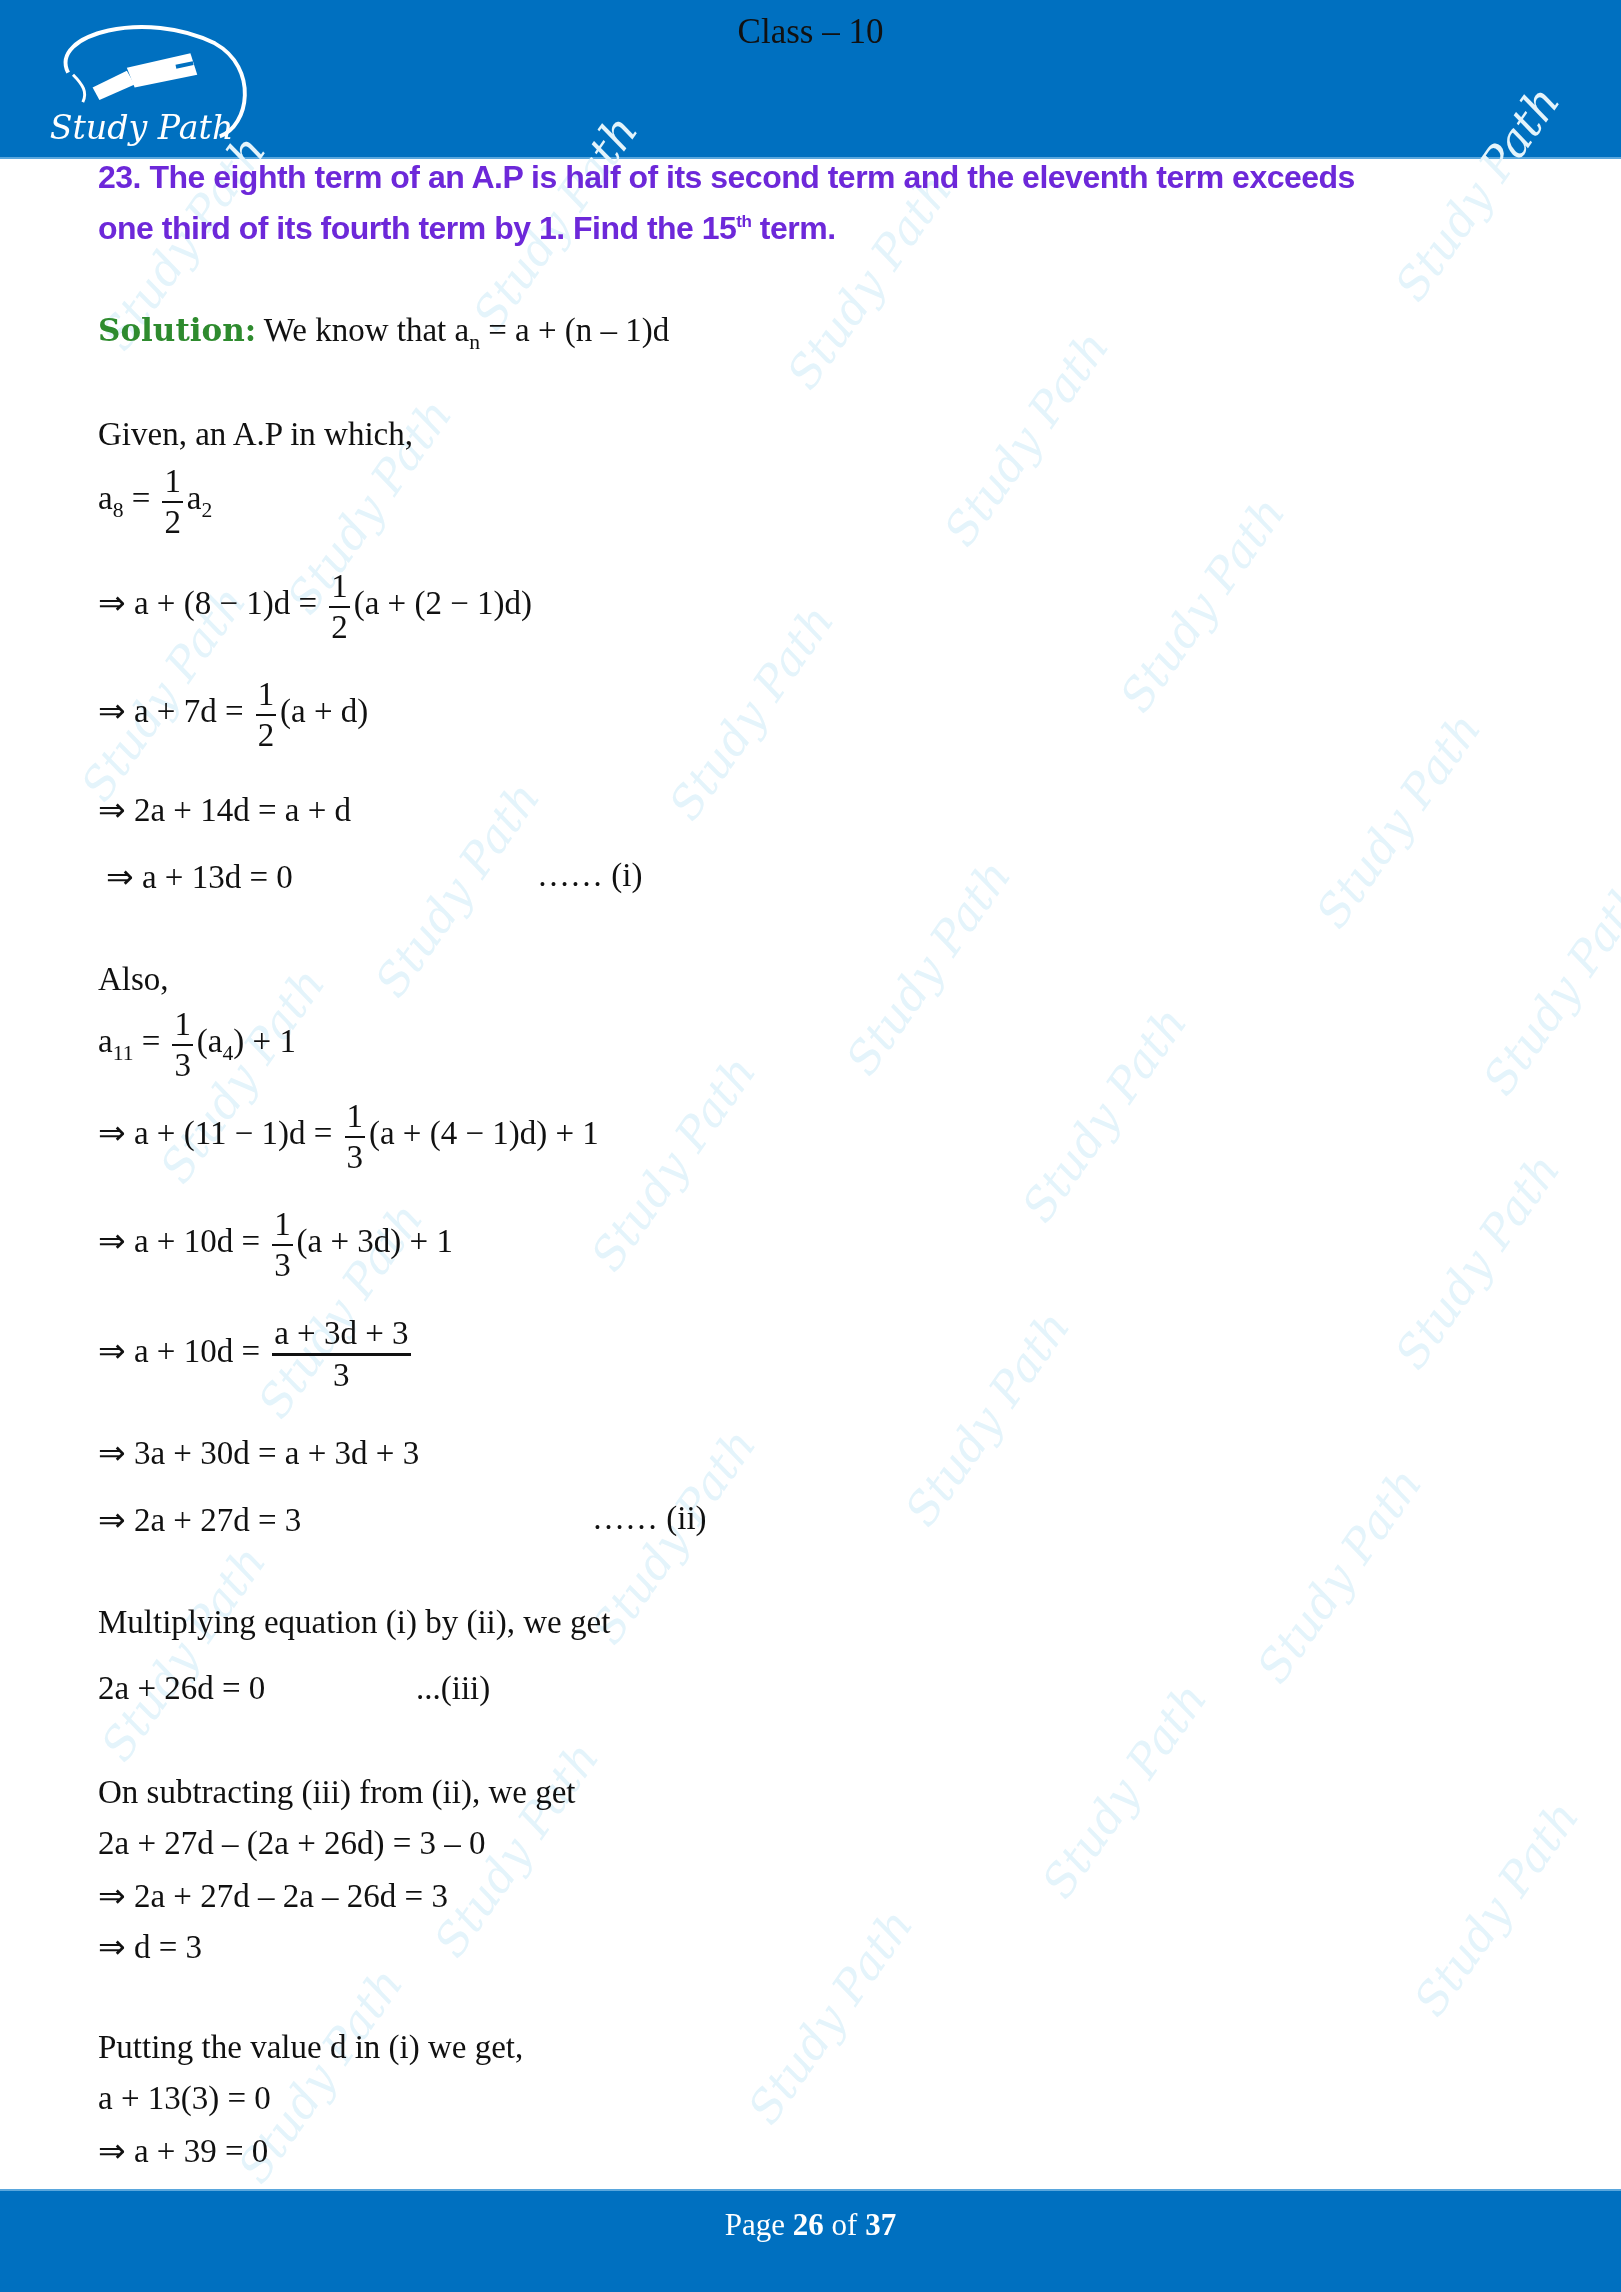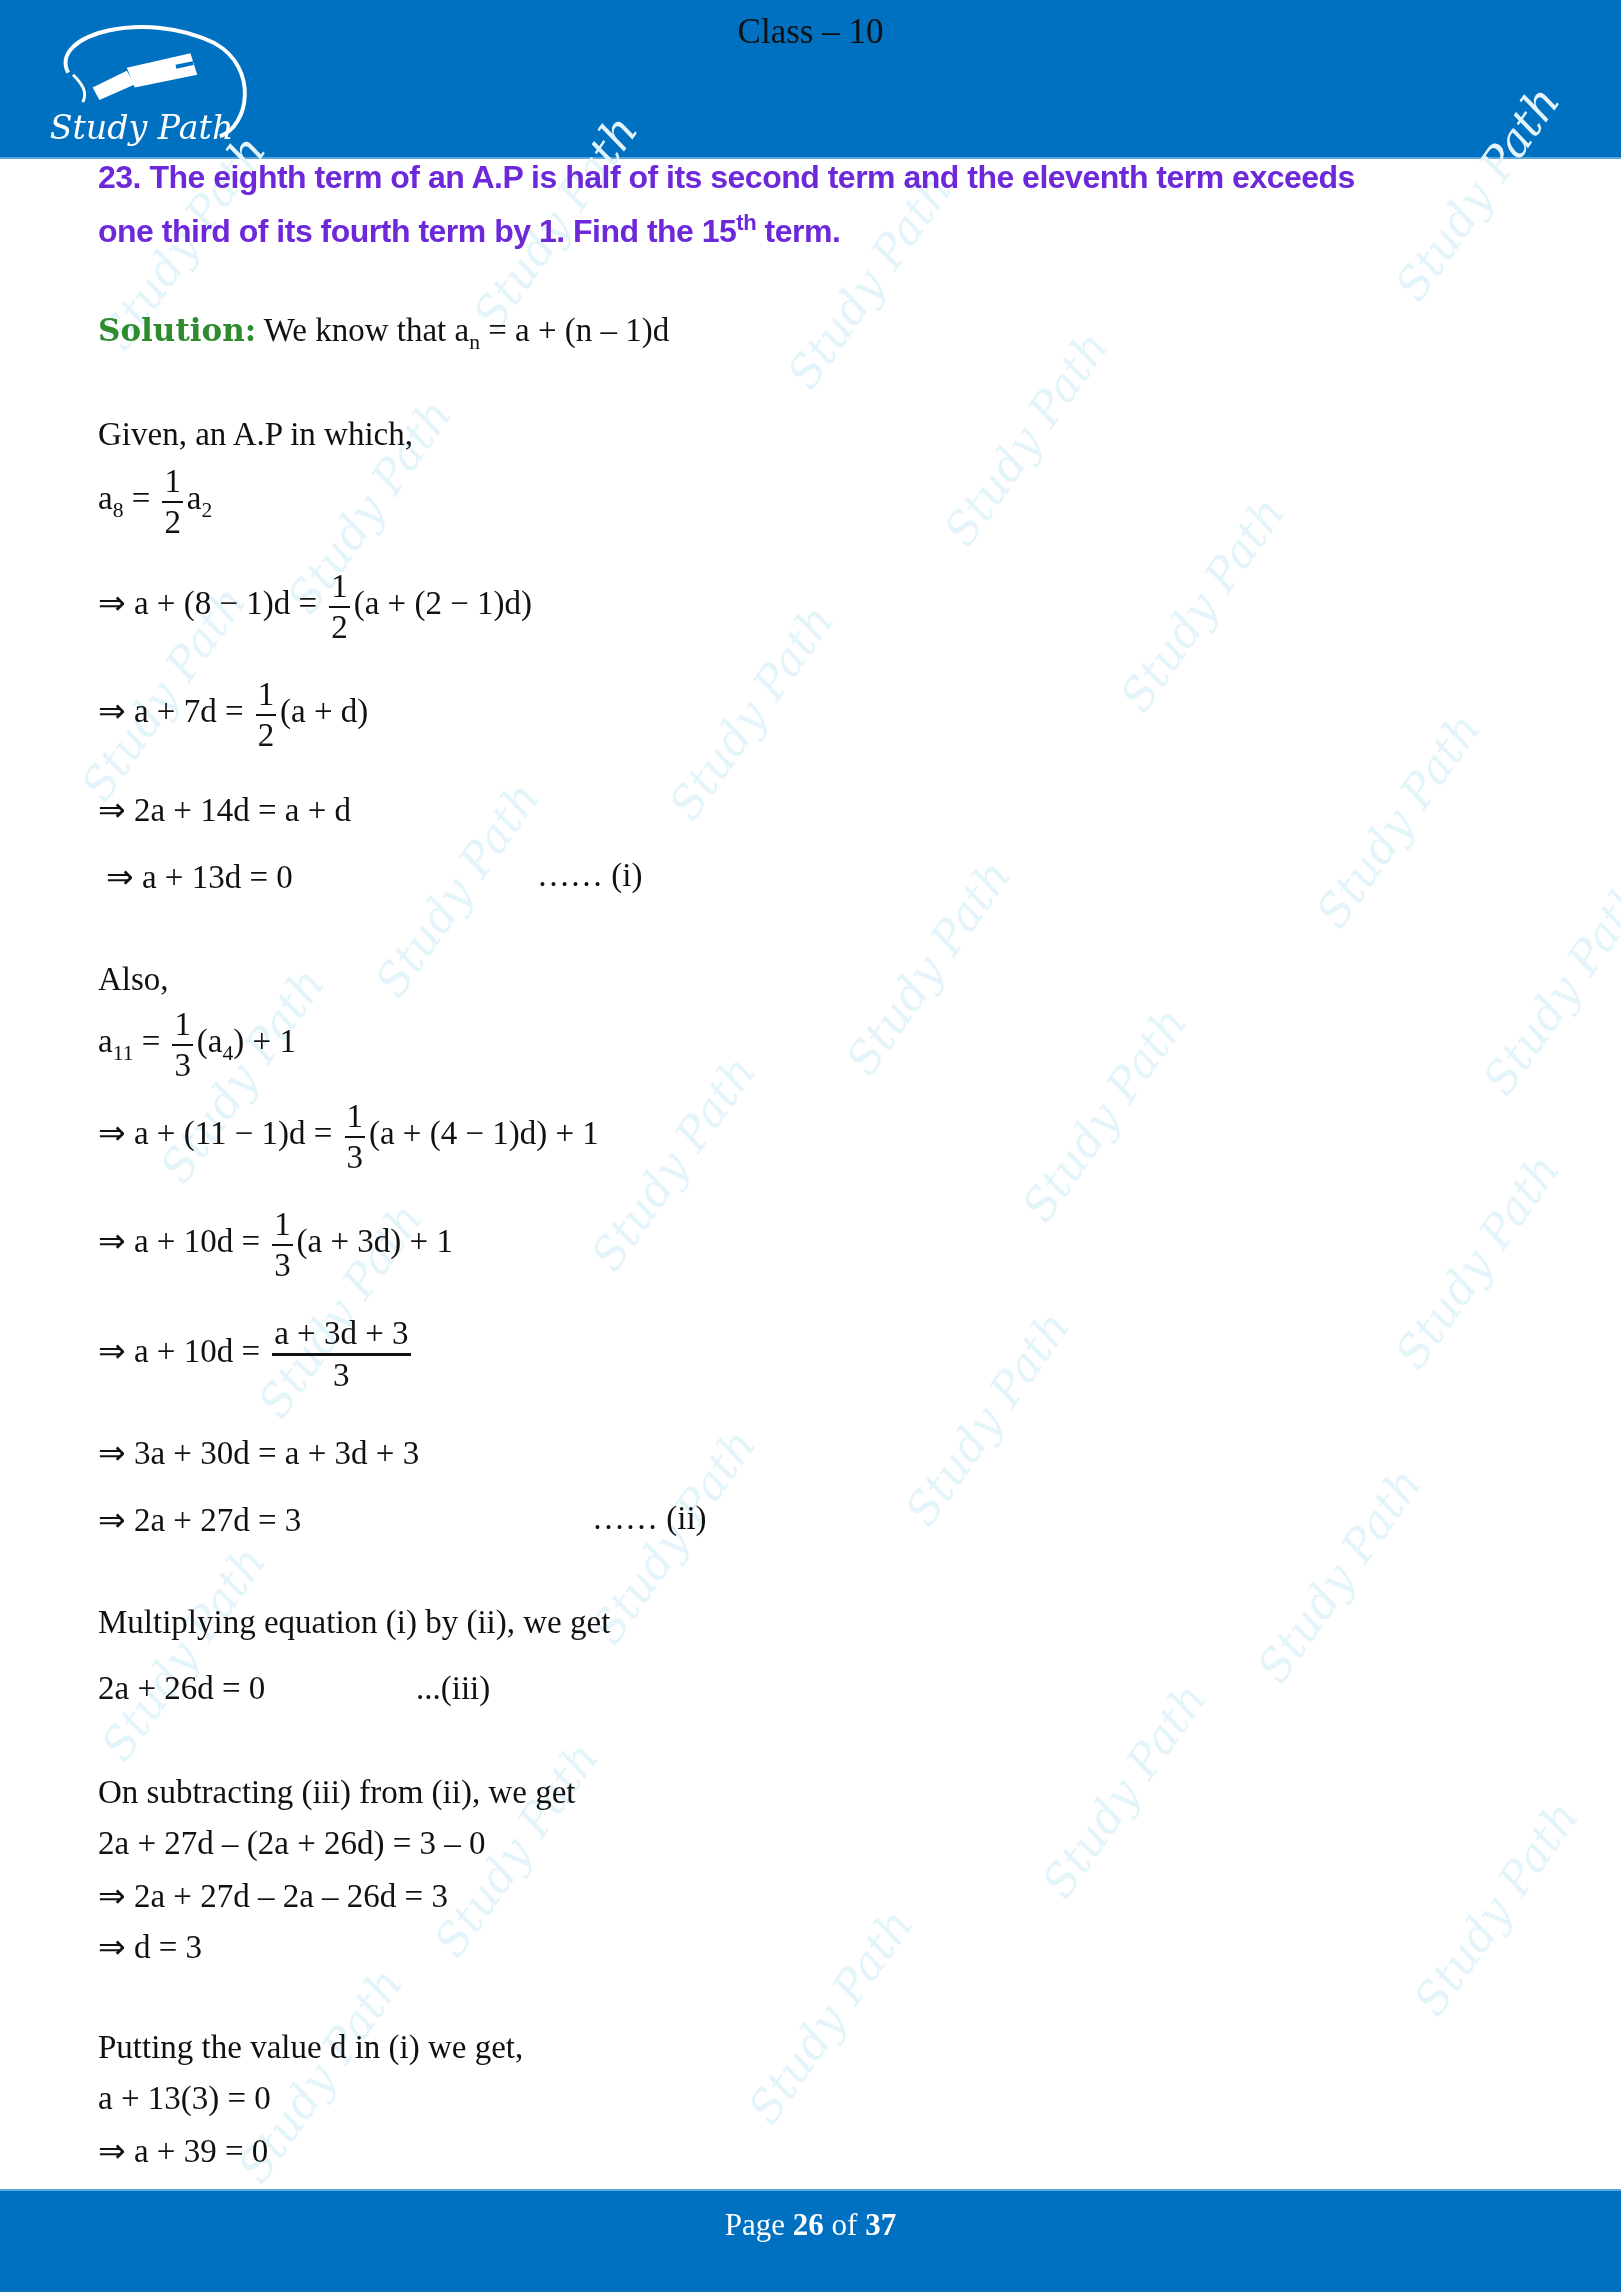--- a/index.html
+++ b/index.html
@@ -27,21 +27,21 @@
     position: absolute; font-family: "DejaVu Serif", serif; font-style: italic;
     font-size: 45px; color: #e4f4fb; transform: rotate(-55deg); white-space: nowrap;
   }
 
   .content { position: absolute; left: 98px; top: 0; width: 1431px; }
   .line { position: absolute; left: 0; font-size: 33px; white-space: nowrap; font-family: "Liberation Serif", serif; }
   .question {
     font-family: Liberation Sans, sans-serif; font-weight: bold; font-size: 32px;
     color: #6d28d9; letter-spacing: -0.5px;
   }
-  .question sup { font-size: 22px; }
+  .question sup { font-size: 17px; }
   .sol-label { color: #2e8b2e; font-weight: bold; font-family: "DejaVu Serif", serif; font-size: 31px; }
   .frac { display: inline-flex; flex-direction: column; align-items: center; vertical-align: middle; margin: 0 3.9px; line-height: 1; }
   .frac .num { padding: 0 2px; }
   .frac .bar { height: 2px; background: #111; align-self: stretch; margin: 2.9px 0; }
   .frac.big .bar { height: 2.9px; }
   .tag { position: absolute; }
   sub { font-size: 21.6px; }
 
   .footer {
     position: absolute; left: 0; top: 2189px; width: 1621px; height: 104px;

